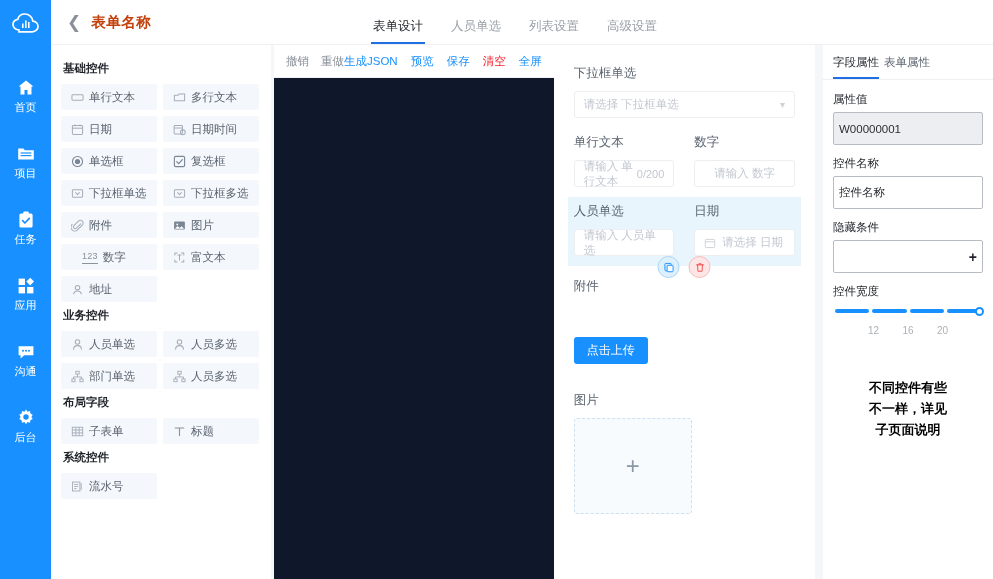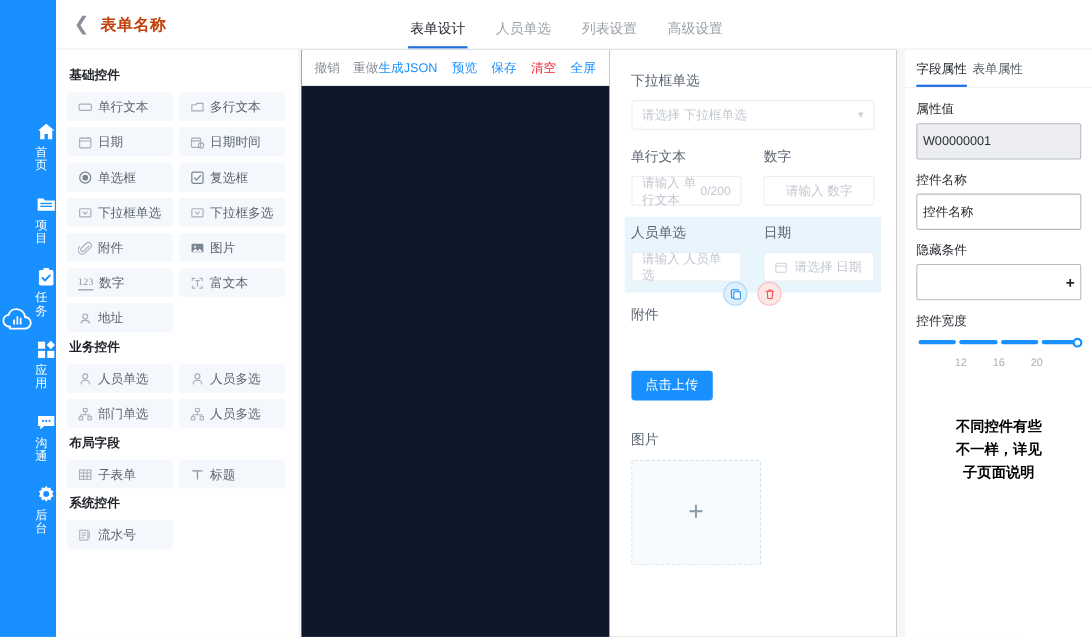--- a/index.html
+++ b/index.html
@@ -7,21 +7,21 @@
     width: 993px; height: 579px;
     font-family: "Liberation Sans", "DejaVu Sans", sans-serif;
     background: #f5f6f8;
     overflow: hidden;
   }
   .app { display: flex; width: 993px; height: 579px; }
 
   
   .rail {
     width: 51px; flex: 0 0 51px; background: #1890ff;
-    display: flex; align-items: center;
+    display: flex; flex-direction: column; align-items: center;
   }
   .logo {
     width: 51px; height: 45px; display: flex;
     align-items: center; justify-content: center;
   }
   .rail-items { margin-top: 17px; width: 100%; }
   .rail-item {
     width: 100%; height: 66px; display: flex; flex-direction: column;
     align-items: center; justify-content: center; gap: 3px;
     color: #ffffff; cursor: pointer;
@@ -66,21 +66,21 @@
   }
   .pal-grid { display: flex; flex-wrap: wrap; gap: 6px 6px; }
   .pal-item {
     width: 96px; height: 26px; background: #f4f7fb; border-radius: 2px;
     display: flex; align-items: center; gap: 5px; padding-left: 10px;
     font-size: 11.5px; color: #5b6470; cursor: grab; user-select: none;
   }
   .pal-ico { width: 13px; height: 13px; flex: 0 0 13px; color: #9aa4b0; display: block; }
   .pal-num {
     font-size: 9px; color: #8a929c; border-bottom: 1.4px solid #8a929c;
-    line-height: 10px; letter-spacing: .2px; font-family: Liberation Serif, serif;
+    line-height: 10px; letter-spacing: .2px; font-family: Liberation Sans, sans-serif; margin-left: 11px;
   }
 
   
   .canvas-wrap {
     flex: 1; min-width: 0; margin: 0 0 0 3px; display: flex; flex-direction: row;
     background: #0f172a; overflow: hidden;
   }
   .canvas-toolbar {
     height: 33px; display: flex; align-items: center; padding: 0 12px;
     border-bottom: 1px solid #eef0f3; background: #ffffff;

